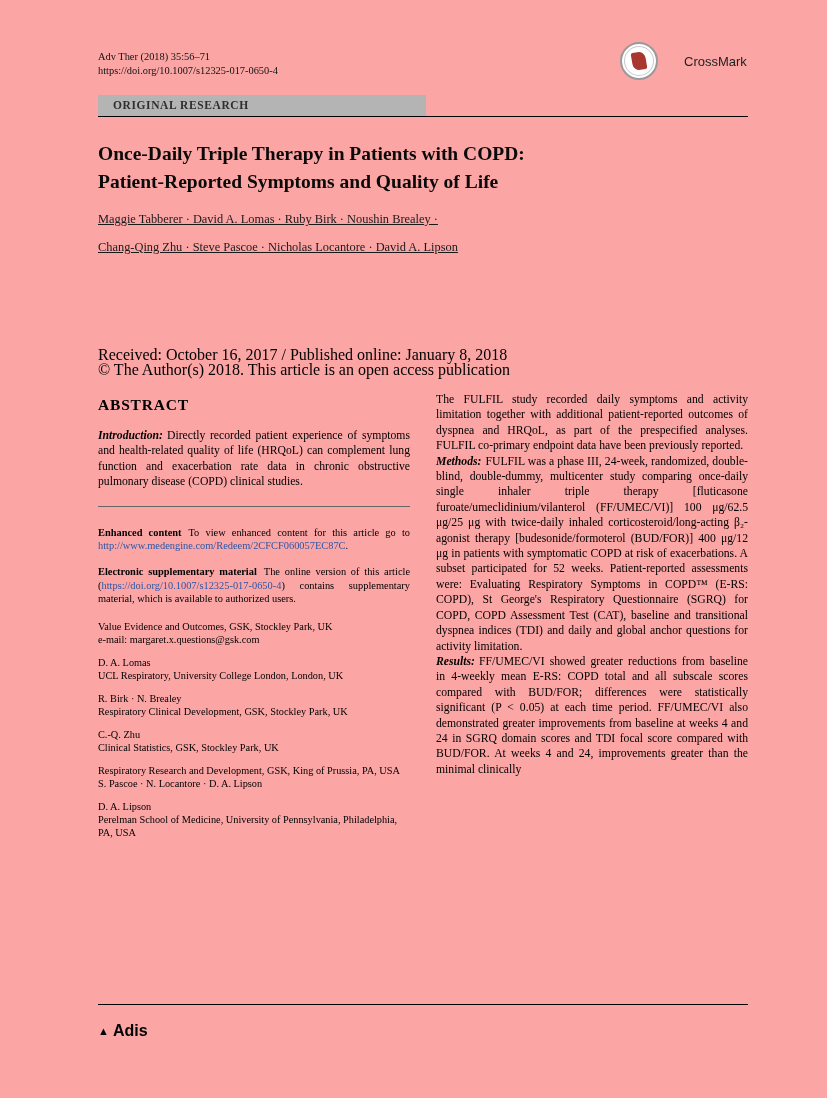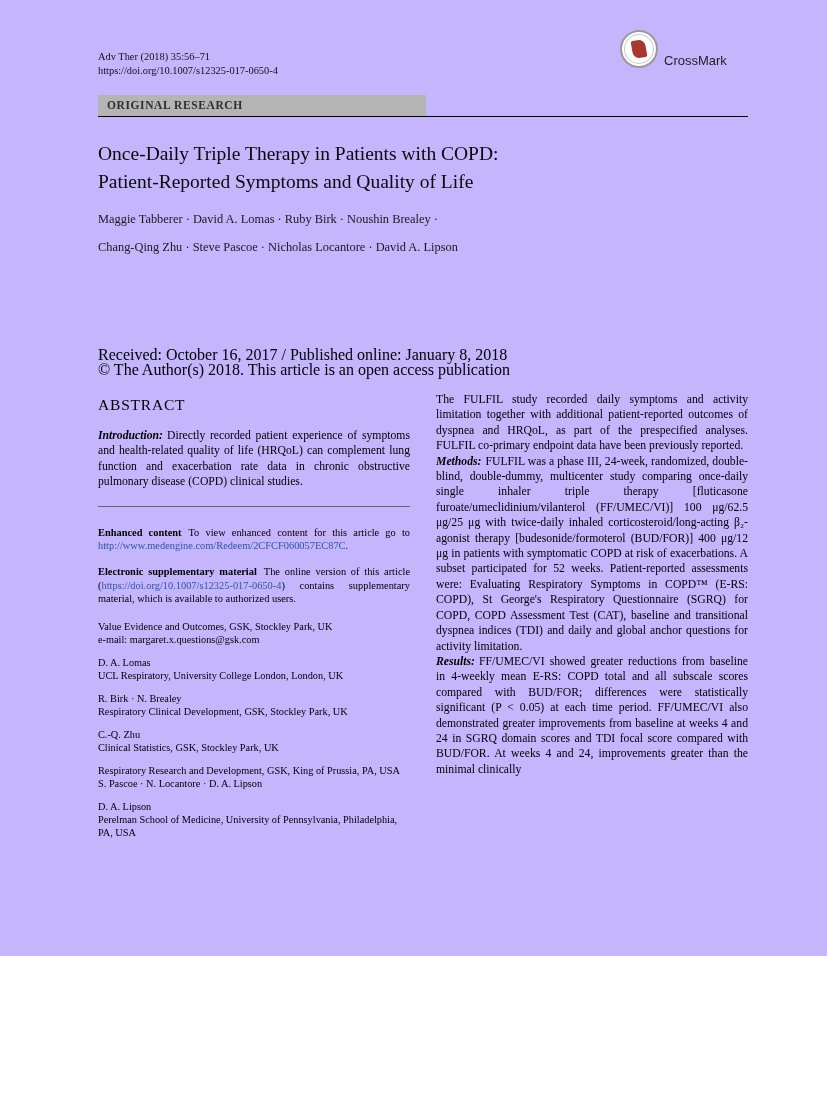--- a/index.html
+++ b/index.html
@@ -1,40 +1,40 @@
 <!DOCTYPE html>
 <html lang="en"><head>
 <meta charset="utf-8">
 <style>
   html,body{margin:0;padding:0;background:#fff;}
   body{width:827px;height:1098px;font-family:"Liberation Serif",serif;color:#000;}
-  .page{position:relative;width:827px;height:956px;background:#c4b5fd;overflow:hidden;}
+  .page{position:relative;width:827px;height:1098px;background:#fca5a5;overflow:hidden;}
 
   
   .journal-meta{position:absolute;top:50px;left:98px;font-size:10.4px;line-height:14px;color:#111;}
-  .crossmark{position:absolute;top:30px;left:620px;display:flex;align-items:flex-end;gap:6px;cursor:pointer;}
+  .crossmark{position:absolute;top:42px;left:620px;display:flex;align-items:center;gap:26px;cursor:pointer;}
   .cm-circle{width:34px;height:34px;border-radius:50%;border:2px solid #9a9a9a;box-shadow:inset 0 0 0 2px #fff, inset 0 0 0 3px #c9c9c9;background:#fff;display:flex;align-items:center;justify-content:center;}
   .cm-red{width:14px;height:18px;background:#a8372f;border-radius:2px 7px 2px 7px;transform:rotate(-10deg);display:block;}
   .cm-text{font-family:"Liberation Sans",sans-serif;font-size:13px;color:#222;}
 
   .banner{position:absolute;top:95px;left:98px;width:328px;height:21px;background:#b4b4b4;}
-  .banner span{display:block;line-height:21px;padding-left:9px;font-size:11.5px;font-weight:bold;letter-spacing:.6px;color:#2e2e2e;}
+  .banner span{display:block;line-height:21px;padding-left:15px;font-size:11.5px;font-weight:bold;letter-spacing:.6px;color:#2e2e2e;}
   .rule1{position:absolute;top:116px;left:98px;width:650px;border-top:1.6px solid #000;}
 
   
-  .title{position:absolute;top:140px;left:98px;width:650px;margin:0;font-size:19.5px;font-weight:normal;line-height:28px;color:#0a0a0a;}
+  .title{position:absolute;top:140px;left:98px;width:650px;margin:0;font-size:19.5px;font-weight:bold;line-height:28px;color:#0a0a0a;}
   .title span{display:block;}
   .authors{position:absolute;top:212px;left:98px;width:650px;font-size:12.4px;color:#1a1a1a;}
-  .authors div{margin-bottom:13px;}
+  .authors div{margin-bottom:13px;text-decoration:underline;}
   .dates{position:absolute;top:348px;left:98px;width:650px;font-size:16px;line-height:14.5px;}
 
   
   .columns{position:absolute;top:392px;left:98px;width:650px;display:flex;gap:26px;}
   .col{width:312px;}
-  .abstract-heading{font-size:15.5px;font-weight:normal;letter-spacing:.8px;margin:4px 0 14px 0;}
+  .abstract-heading{font-size:15.5px;font-weight:bold;letter-spacing:.8px;margin:4px 0 14px 0;}
   .body-par{margin:0;font-size:11.7px;line-height:15.4px;text-align:justify;hyphens:auto;}
   .plabel{font-weight:bold;font-style:italic;margin-right:4px;}
 
   .footnotes{margin-top:16px;border-top:1px solid #666;padding-top:19px;}
   .note{margin:0 0 12px 0;font-size:10.4px;line-height:13.7px;text-align:justify;hyphens:auto;}
   .nlabel{font-weight:bold;margin-right:7px;}
   .link{color:#2b56a7;text-decoration:none;overflow-wrap:anywhere;cursor:pointer;}
 
   .affils{margin-top:14px;}
   .affil{font-size:10.3px;line-height:13.2px;margin-bottom:9.5px;}

